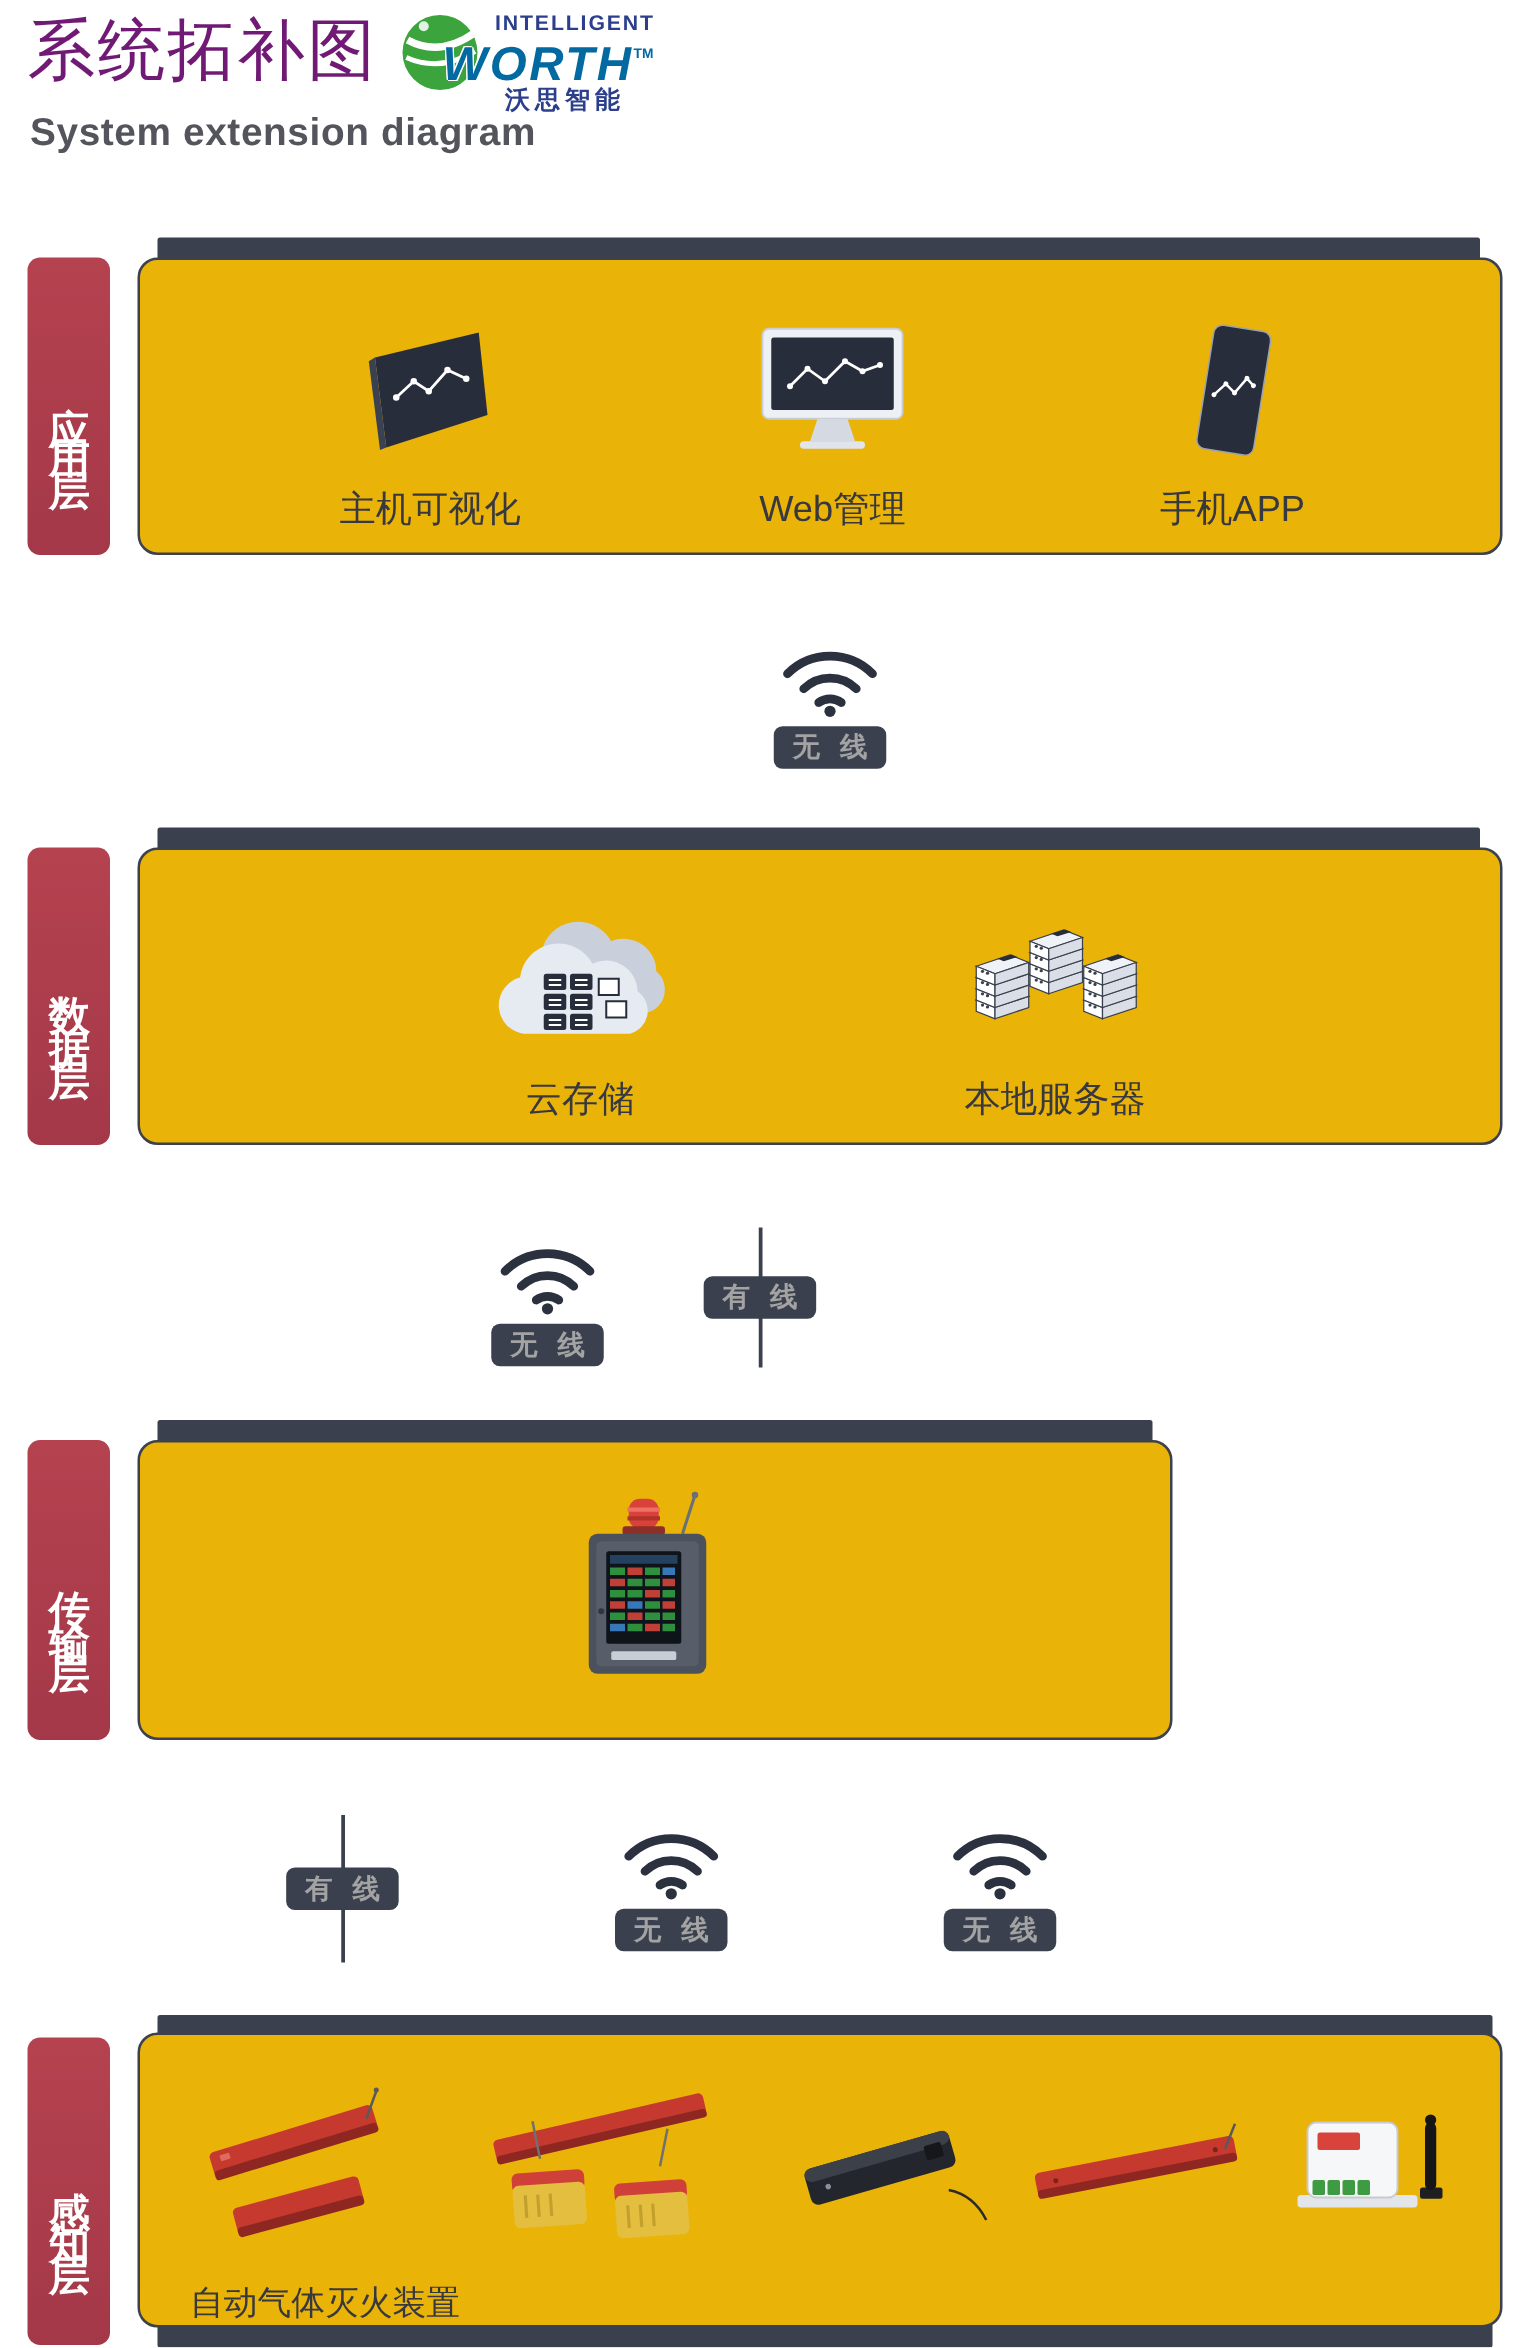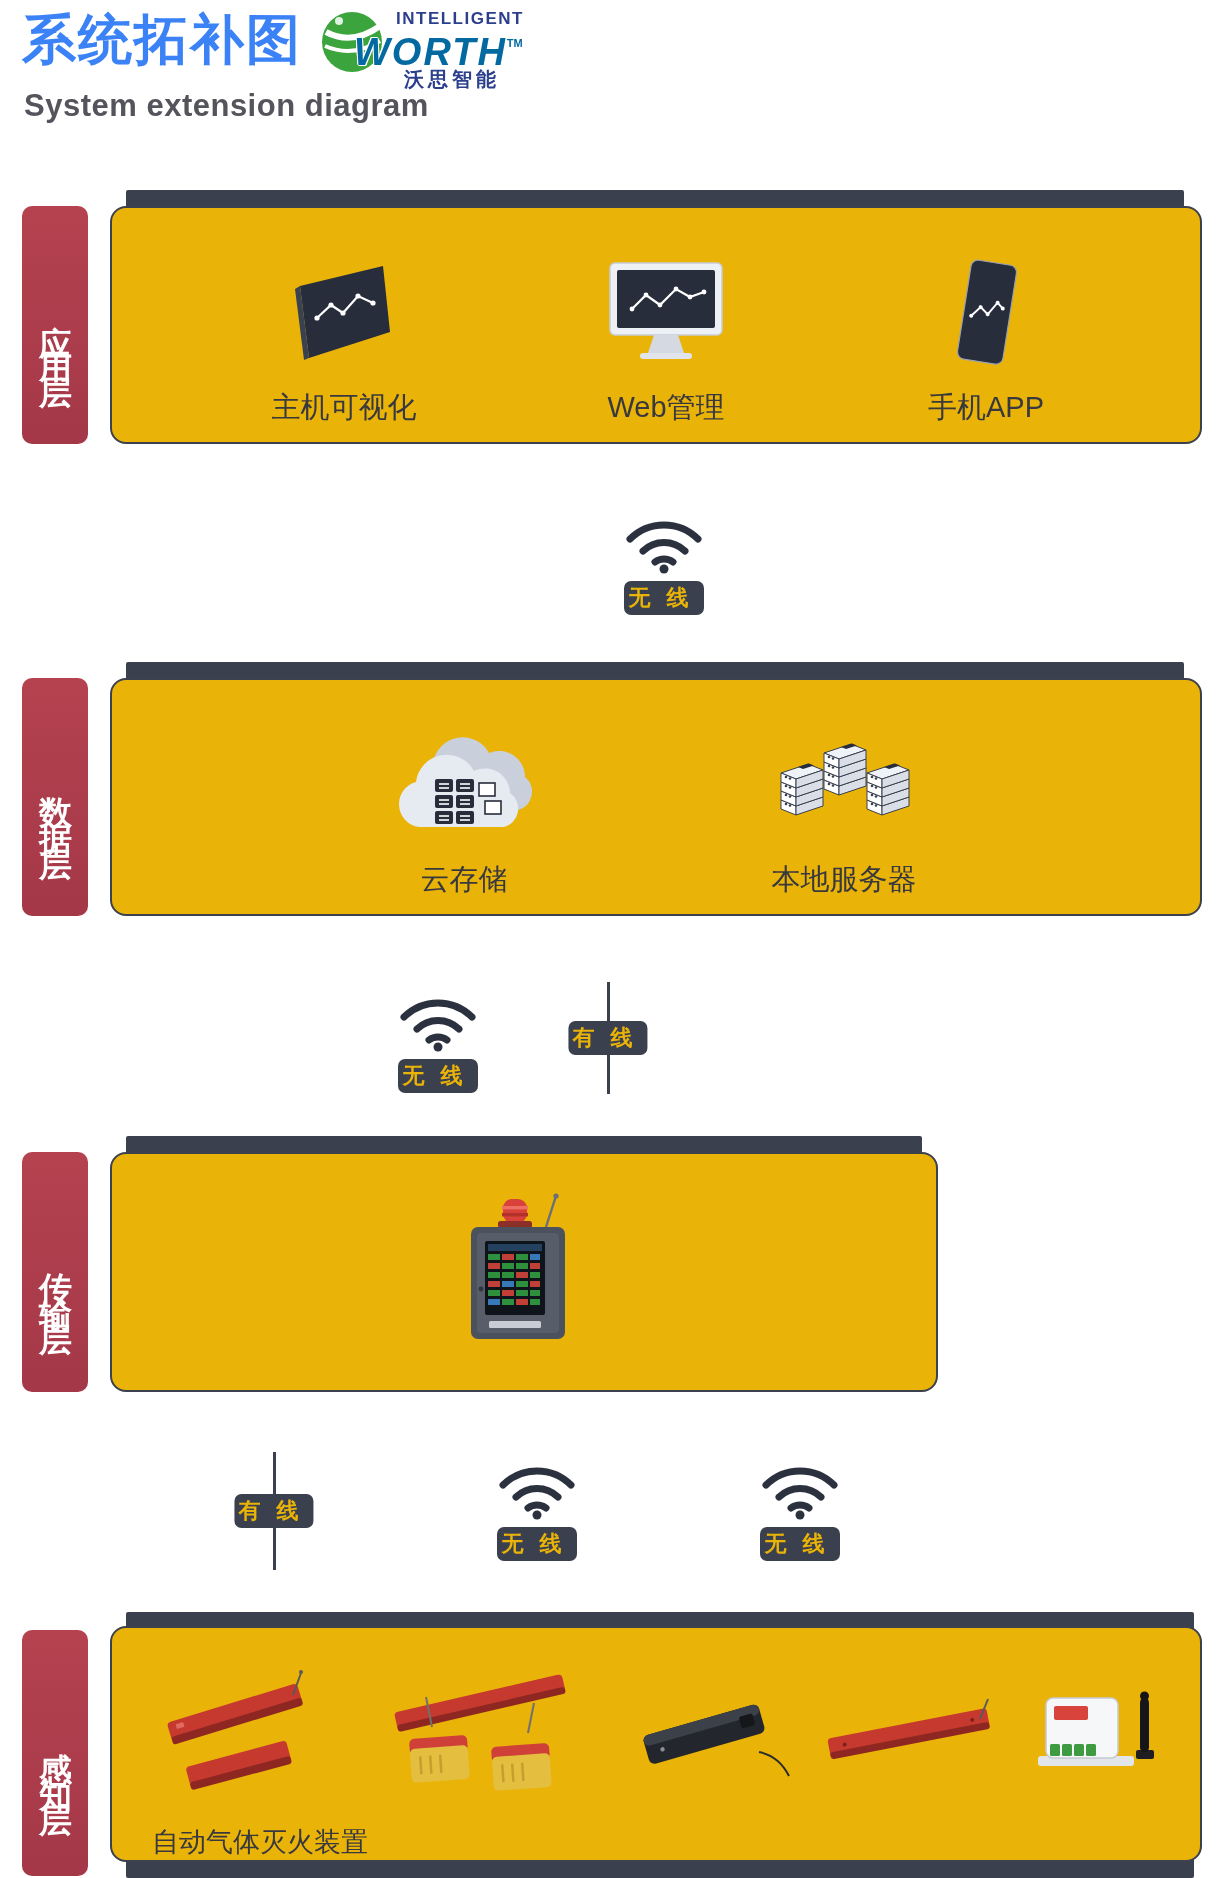--- a/index.html
+++ b/index.html
@@ -1,21 +1,21 @@
 <!DOCTYPE html>
 <html><head>
 <meta charset="utf-8">
 <style>
   * { margin:0; padding:0; box-sizing:border-box; }
   html,body { background:#ffffff; }
   body { font-family:"Liberation Sans", sans-serif; }
   .page { position:relative; width:1227px; height:1878px; background:#fff; overflow:hidden; }
 
   
-  .title-cn { position:absolute; left:22px; top:4px; font-size:54px; font-weight:700; color:#3b82f6; letter-spacing:2px; white-space:nowrap; }
+  .title-cn { position:absolute; left:22px; top:4px; font-size:54px; font-weight:400; color:#701a75; letter-spacing:2px; white-space:nowrap; }
   .subtitle { position:absolute; left:24px; top:88px; font-size:31px; font-weight:700; color:#54545C; letter-spacing:0.5px; }
   .logo { position:absolute; left:318px; top:2px; width:220px; height:95px; }
   .logo .globe { position:absolute; left:2px; top:8px; width:64px; height:64px; }
   .logo .intelligent { position:absolute; left:78px; top:7px; font-size:17px; font-weight:700; color:#2B3F8C; letter-spacing:1.5px; }
   .logo .worth { position:absolute; left:36px; top:29px; font-size:38px; font-weight:800; font-style:italic; color:#0369a1; letter-spacing:2px;
                  text-shadow:1px 0 #fff,-1px 0 #fff,0 1px #fff,0 -1px #fff,1px 1px #fff,-1px -1px #fff; white-space:nowrap; }
   .logo .tm { font-size:11px; font-style:normal; position:relative; top:-18px; letter-spacing:0; }
   .logo .cnname { position:absolute; left:86px; top:64px; font-size:20px; font-weight:700; color:#2B3F8C; letter-spacing:4px; white-space:nowrap; }
 
   
@@ -24,21 +24,21 @@
                     writing-mode:vertical-rl; text-orientation:upright; font-size:33px; font-weight:600; color:#fff; letter-spacing:26px; white-space:nowrap; }
   .topbar { position:absolute; height:20px; background:#3A404E; border-radius:2px; z-index:0; }
   .panel { position:absolute; background:#eab308; border:2px solid #3B414D; border-radius:16px; z-index:1; }
   .panel-item { position:absolute; display:flex; flex-direction:column; align-items:center; }
   .icon-wrap { flex:1; display:flex; align-items:center; justify-content:center; }
   .item-label { font-size:29px; color:#38383F; white-space:nowrap; margin-top:auto; }
   .center-label { position:absolute; left:40px; right:0; text-align:left; font-size:27px; color:#38383F; }
 
   
   .conn { position:absolute; display:flex; flex-direction:column; align-items:center; gap:7px; z-index:2; }
-  .badge { background:#3A404E; color:#eab308; font-size:22px; font-weight:600; letter-spacing:5px; padding:6px 10px 6px 4px; border-radius:7px; line-height:1; white-space:nowrap; }
+  .badge { background:#3A404E; color:#a3a3a3; font-size:22px; font-weight:600; letter-spacing:5px; padding:6px 10px 6px 15px; border-radius:7px; line-height:1; white-space:nowrap; }
   .wired { position:absolute; z-index:2; }
   .wired .wline { position:absolute; left:50%; top:0; bottom:0; width:3px; margin-left:-1.5px; background:#3A404E; }
   .wired .badge { position:absolute; left:50%; top:50%; transform:translate(-50%,-50%); }
 </style>
 </head>
 <body>
 
 <div class="page">
 
   <div class="title-cn">系统拓补图</div>

